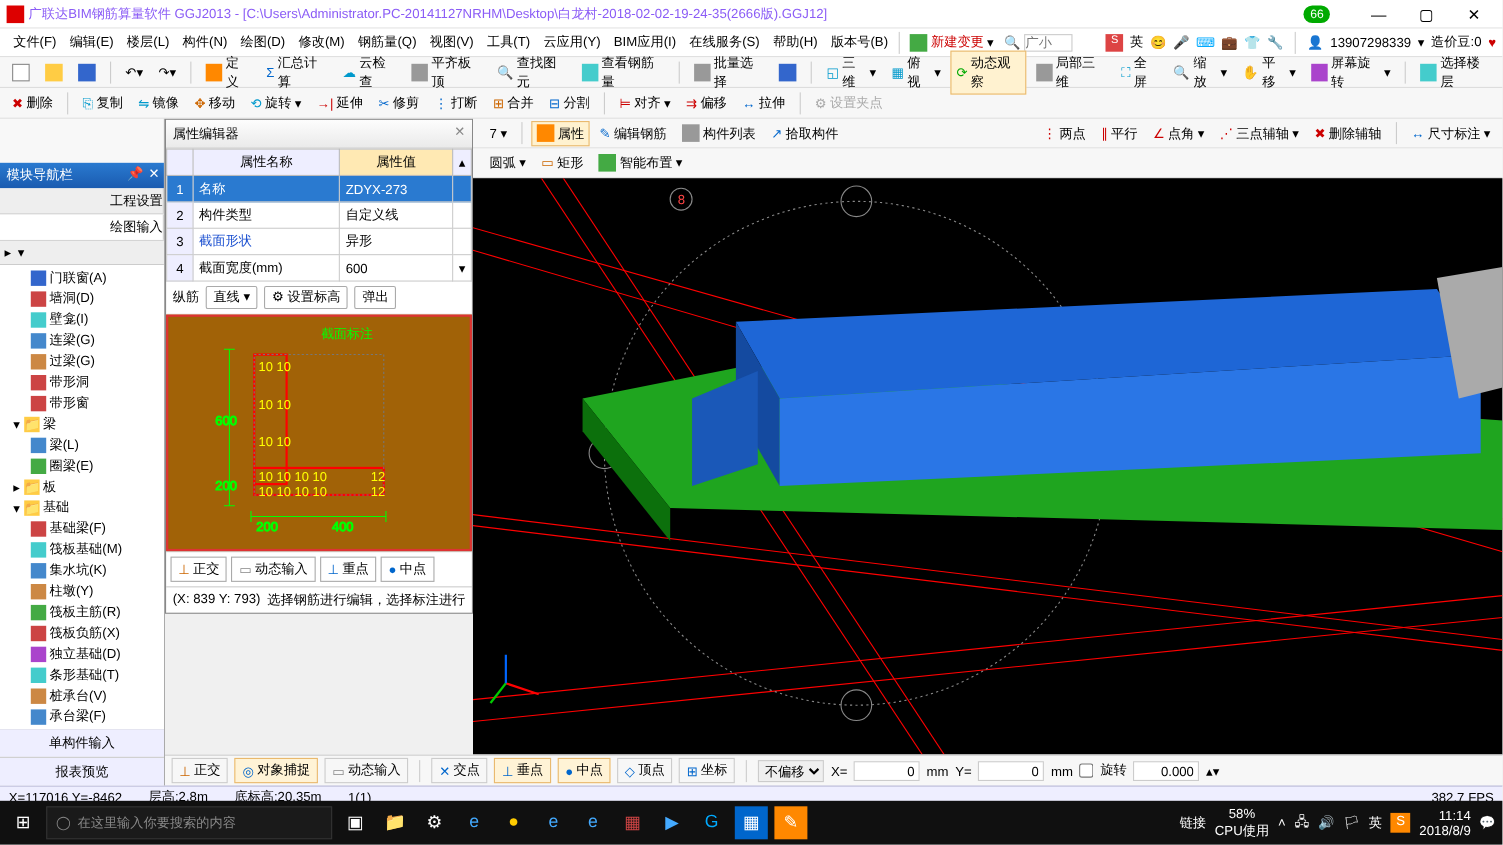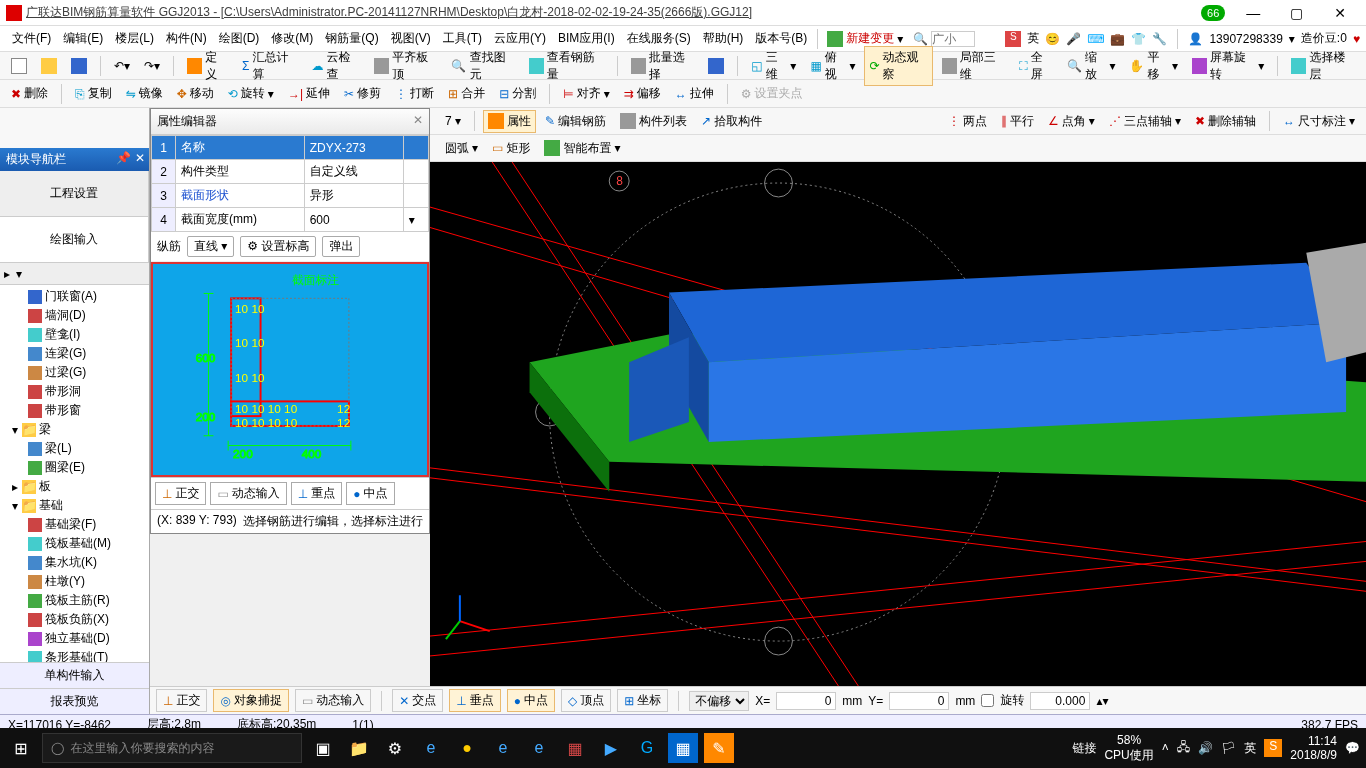--- a/index.html
+++ b/index.html
@@ -1,37 +1,37 @@
 <!DOCTYPE html>
 <html><head>
 <meta charset="utf-8">
 <style>
 * { margin:0; padding:0; box-sizing:border-box; font-family:"Microsoft YaHei","SimSun",sans-serif; font-size:12px; }
 body { width:1366px; height:768px; overflow:hidden; background:#f0f0f0; position:relative; }
 .titlebar { height:26px; background:#fff; display:flex; align-items:center; padding:0 6px; border-bottom:1px solid #ddd; }
 .titlebar .icon { width:16px; height:16px; background:#d00; margin-right:4px; }
-.titlebar .title { flex:1; color:#404040; font-size:12px; white-space:nowrap; overflow:hidden;text-decoration:underline; }
-.titlebar .badge { background:#0a0; color:#fff; border-radius:10px; padding:2px 6px; font-size:11px; margin:0 8px; }
+.titlebar .title { flex:1; color:#8b5cf6; font-size:12px; white-space:nowrap; overflow:hidden; }
+.titlebar .badge { background:#0a0; color:#fff; border-radius:10px; padding:2px 6px; font-size:11px; margin:0 24px; }
 .titlebar .winbtns span { display:inline-block; width:40px; text-align:center; font-size:14px; cursor:pointer; }
 .menubar { height:26px; background:#fff; display:flex; align-items:center; padding:0 6px; border-bottom:1px solid #ddd; }
 .menubar .menu { padding:0 6px; cursor:pointer; }
 .menubar .right { margin-left:auto; display:flex; align-items:center; gap:6px; }
 .iconrow { height:28px; background:#f7f7f7; display:flex; align-items:center; padding:0 6px; gap:4px; border-bottom:1px solid #ddd; }
 .sq { width:16px; height:16px; display:inline-block; vertical-align:middle; }
 .toolbtn { display:inline-flex; align-items:center; gap:3px; padding:2px 4px; cursor:pointer; border:1px solid transparent; }
 .toolbtn.hilite { border:1px solid #e9b96e; background:#fff2d0; }
 .sep { width:1px; height:20px; background:#ccc; margin:0 4px; display:inline-block; }
 .main { position:relative; height:606px; display:flex; }
 
 .navpanel { width:150px; border-right:1px solid #aaa; display:flex; flex-direction:column; background:#f8f8f8; }
 .navhdr { background:linear-gradient(#2a7ad0,#1a5bb0); color:#fff; font-size:12px; padding:3px 6px; position:relative;margin-top:40px; }
 .navhdr .pin { position:absolute; right:18px; top:3px; }
 .navhdr .close { position:absolute; right:4px; top:3px; }
 .navtabs { display:flex; border-bottom:1px solid #ccc; background:#eee; }
-.navtab { flex:1; text-align:center; padding:14px 0; border-right:1px solid #ccc; cursor:pointer; }
+.navtab { flex:1; text-align:right; padding:3px 0; border-right:1px solid #ccc; cursor:pointer; }
 .navtab.active { background:#fff; }
 .icontabs { height:22px; background:#eee; border-bottom:1px solid #ccc; display:flex; align-items:center; padding:0 4px; gap:6px; }
 .tree { flex:1; overflow:auto; background:#fff; font-size:12px; padding:2px 0; }
 .tree .node { display:flex; align-items:center; padding:1px 4px; white-space:nowrap; cursor:pointer; }
 .tree .d1 { padding-left:12px; } .tree .d2 { padding-left:28px; }
 .tree .node .ticon { width:14px; height:14px; margin-right:3px; display:inline-block; }
 .panelbtn { text-align:center; padding:4px 0; background:#eef; border-top:1px solid #ccc; cursor:pointer; }
 
 .proped { position:absolute; left:150px; top:108px; width:280px; background:#fff; border:1px solid #888; z-index:10; }
 .proped .hdr { padding:4px 6px; background:linear-gradient(#fdfdfd,#eaeaea); border-bottom:1px solid #ccc; position:relative; }
@@ -43,39 +43,39 @@
 .proped td.idx { background:#eef; text-align:center; width:24px; }
 .proped tr.sel td { background:#2a7ad0; color:#fff; }
 .proped tr.sel td.idx { background:#2a7ad0; }
 .proped .link { color:#1a4fd0; }
 .proped .subtabs { display:flex; border-bottom:1px solid #ccc; }
 .proped .subtab { padding:4px 12px; cursor:pointer; border-right:1px solid #ccc; background:#eee; }
 .proped .subtab.active { background:#fff; border-bottom:1px solid #fff; margin-bottom:-1px; }
 .proped .optrow { padding:4px 6px; display:flex; align-items:center; gap:6px; border-bottom:1px solid #eee; }
 .proped .optrow .pill { border:1px solid #aaa; padding:1px 6px; border-radius:2px; cursor:pointer; }
 .proped .optrow .pill.active { background:#dff; border-color:#5a9bd4; }
-.proped .preview { height:215px; background:#0ea5e9; border:2px solid #d33; position:relative; margin:0; }
+.proped .preview { height:215px; background:#a16207; border:2px solid #d33; position:relative; margin:0; }
 .proped .preview svg { width:100%; height:100%; }
 .proped .botrow { display:flex; padding:4px; gap:4px; border-top:1px solid #ccc; }
 .proped .botrow .btn { border:1px solid #aaa; padding:2px 6px; display:flex; align-items:center; gap:3px; cursor:pointer; }
 .proped .status { padding:3px 6px; border-top:1px solid #ccc; font-size:11px; display:flex; }
 .proped .status .r { margin-left:auto;text-align:center; }
 
 .ctxbars { position:absolute; left:150px; right:0; top:0; }
 .ctxbars .ctxrow { height:27px; background:#f7f7f7; border-bottom:1px solid #ddd; display:flex; align-items:center; padding:0 6px; gap:4px; }
 
 .viewport { position:absolute; left:430px; right:0; top:54px; bottom:28px; background:#000; overflow:hidden; }
 .viewport svg { width:100%; height:100%; }
 
 .botopts { position:absolute; left:150px; right:0; bottom:0; height:28px; background:#f7f7f7; border-top:1px solid #ccc; display:flex; align-items:center; padding:0 6px; gap:6px; }
 .botopts .btn { border:1px solid #ccc; padding:2px 6px; display:flex; align-items:center; gap:3px; cursor:pointer; }
 .botopts .btn.active { background:#fff3d6; border-color:#e9b96e; }
 .botopts input[type=text] { width:60px; border:1px solid #ccc; padding:1px 4px; text-align:right; }
 
-.statusbar { height:20px; background:#eef; border-top:1px solid #aac; display:flex; align-items:center; padding:0 8px; gap:36px; font-size:11px; }
+.statusbar { height:20px; background:#eef; border-top:1px solid #aac; display:flex; align-items:center; padding:0 8px; gap:24px; font-size:11px; }
 .statusbar .r { margin-left:auto; }
 
 .taskbar { position:absolute; bottom:0; left:0; right:0; height:40px; background:#101010; color:#fff; display:flex; align-items:center; padding:0 6px; gap:6px; }
 .taskbar .tb { width:30px; height:30px; display:flex; align-items:center; justify-content:center; cursor:pointer; font-size:16px; }
 .taskbar .search { flex:0 0 260px; height:30px; background:#1a1a1a; color:#888; display:flex; align-items:center; padding:0 8px; gap:6px; border:1px solid #333; }
 .taskbar .spacer { flex:1; }
 .taskbar .sys { display:flex; align-items:center; gap:8px; font-size:11px; }
 .taskbar .clock { text-align:right; line-height:1.2; }
 .red { background:#d44; } .blue { background:#36c; } .green { background:#4a4; } .yellow { background:#fc4; }
 .orange { background:#f80; } .purple { background:#a4c; } .gray { background:#999; } .cyan { background:#4cc; }
@@ -582,20 +582,26 @@
     <span>旋转</span>
     <input type="text" value="0.000" style="">
     <span>▴▾</span>
   </div>
 </div>
 
 <div class="proped">
   <div class="hdr"><span>属性编辑器</span><span class="x">✕</span></div>
   <table>
     <tbody>
+        <tr>
+          <th style="width:24px"></th>
+          <th>属性名称</th>
+          <th class="val">属性值</th>
+          <th style="width:14px">▴</th>
+        </tr>
     <tr class="sel">
           <td class="idx">1</td>
           <td>名称</td>
           <td>ZDYX-273</td>
           <td></td>
         </tr>
     <tr>
           <td class="idx">2</td>
           <td>构件类型</td>
           <td>自定义线</td>

